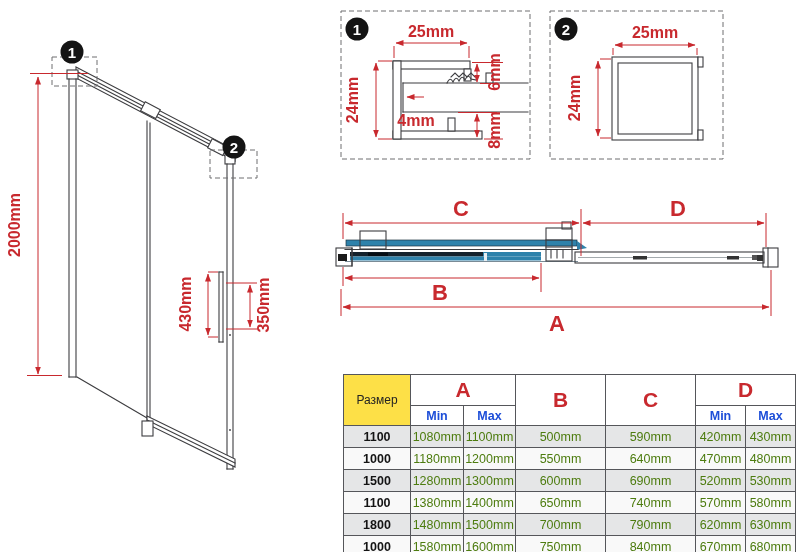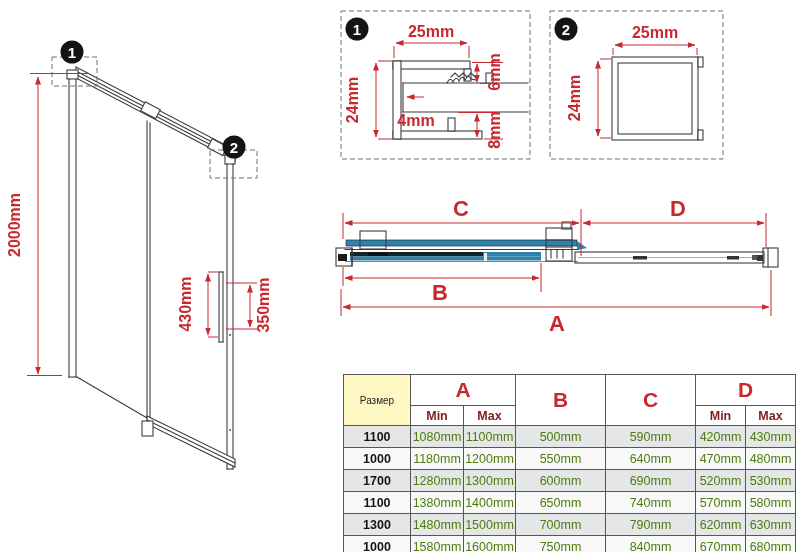--- a/index.html
+++ b/index.html
@@ -16,23 +16,23 @@
   .dimS{fill:#c8292e;font:600 16px "Liberation Sans",sans-serif;text-anchor:middle;}
   .lbl{fill:#c8292e;font:700 22px "Liberation Sans",sans-serif;text-anchor:middle;}
   .badge{fill:#141414;}
   .badgeT{fill:#fff;font:700 15px "Liberation Sans",sans-serif;text-anchor:middle;}
   .blue{fill:#2e82ab;}
   .navy{fill:#14222c;}
 
   
   #size-table{position:absolute;left:343px;top:374px;border-collapse:collapse;table-layout:fixed;border:1.5px solid #47484b;}
   #size-table th,#size-table td{border:1px solid #55565a;text-align:center;vertical-align:middle;padding:0;}
-  th.size-h{background:#fef9c3;font-weight:400;font-size:10px;color:#232323;}
+  th.size-h{background:#fde047;font-weight:400;font-size:12px;color:#232323;}
   th.letter{background:#fff;color:#c8292e;font-size:21px;font-weight:700;}
-  th.mm{background:#fff;color:#7f1d1d;font-size:12.5px;font-weight:700;height:19px;}
+  th.mm{background:#fff;color:#1d4ed8;font-size:12.5px;font-weight:700;height:19px;}
   #size-table tbody tr{height:22px;}
   #size-table tbody tr:nth-child(odd){background:#e5e6e7;}
   #size-table tbody tr:nth-child(even){background:#f9f9f9;}
   td.rsize{font-weight:700;font-size:12.5px;color:#141414;}
   td.val{font-size:12.5px;color:#4d7c0f;}
 </style>
 </head>
 <body>
 
 <div id="sheet">
@@ -296,39 +296,39 @@
     <tr>
       <td class="rsize">1000</td>
       <td class="val">1180mm</td>
       <td class="val">1200mm</td>
       <td class="val">550mm</td>
       <td class="val">640mm</td>
       <td class="val">470mm</td>
       <td class="val">480mm</td>
     </tr>
     <tr>
-      <td class="rsize">1700</td>
+      <td class="rsize">1500</td>
       <td class="val">1280mm</td>
       <td class="val">1300mm</td>
       <td class="val">600mm</td>
       <td class="val">690mm</td>
       <td class="val">520mm</td>
       <td class="val">530mm</td>
     </tr>
     <tr>
       <td class="rsize">1100</td>
       <td class="val">1380mm</td>
       <td class="val">1400mm</td>
       <td class="val">650mm</td>
       <td class="val">740mm</td>
       <td class="val">570mm</td>
       <td class="val">580mm</td>
     </tr>
     <tr>
-      <td class="rsize">1300</td>
+      <td class="rsize">1800</td>
       <td class="val">1480mm</td>
       <td class="val">1500mm</td>
       <td class="val">700mm</td>
       <td class="val">790mm</td>
       <td class="val">620mm</td>
       <td class="val">630mm</td>
     </tr>
     <tr>
       <td class="rsize">1000</td>
       <td class="val">1580mm</td>

